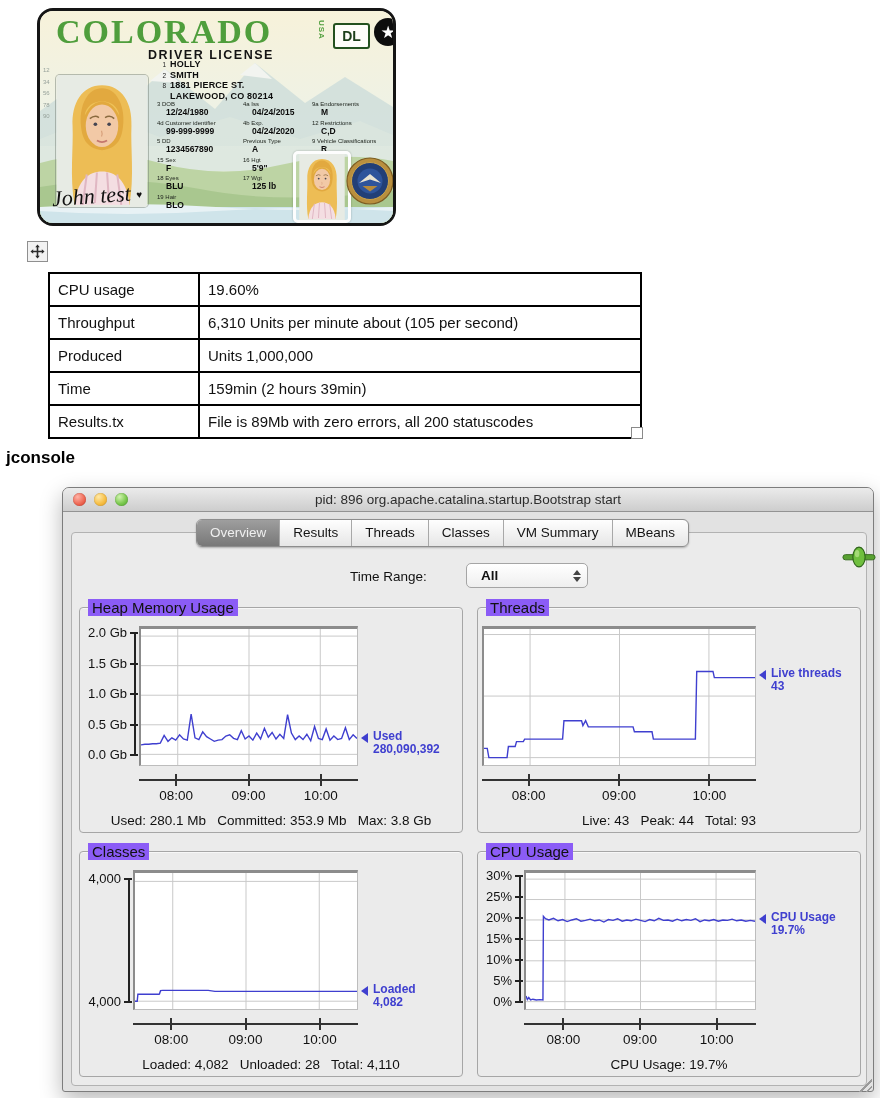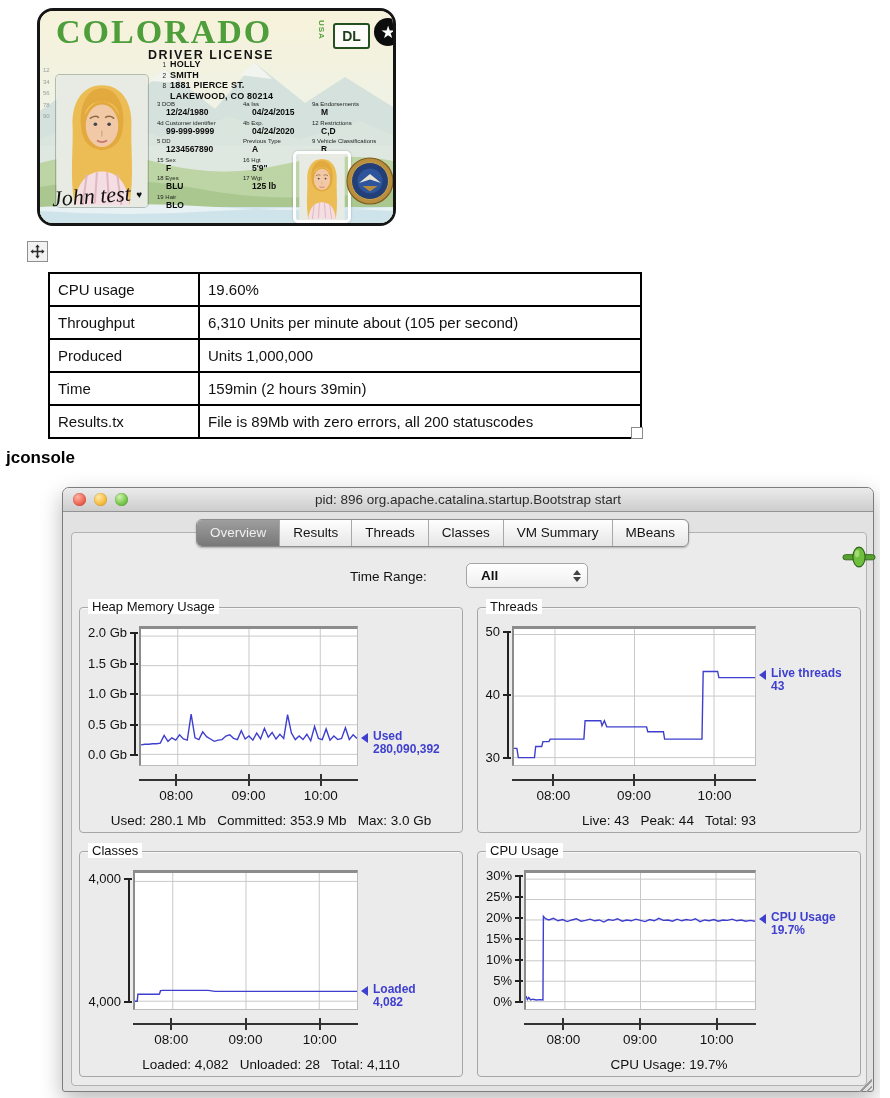--- a/index.html
+++ b/index.html
@@ -82,21 +82,21 @@
   .tr-select .sp{flex:1;}
   .stepper{display:flex;flex-direction:column;gap:2px;align-items:center;}
   .stepper i{width:0;height:0;border-left:4px solid transparent;border-right:4px solid transparent;display:block;}
   .stepper .up{border-bottom:5px solid #444;}
   .stepper .down{border-top:5px solid #444;}
 
   
   .group{position:absolute;width:384px;height:226px;border:1px solid #a6a6a6;border-radius:4px;
          box-shadow:inset 0 1px 0 #f7f7f7;box-sizing:border-box;}
   .g0{left:16px;top:95px;} .g1{left:414px;top:95px;} .g2{left:16px;top:339px;} .g3{left:414px;top:339px;}
-  .gtitle{position:absolute;left:8px;top:-9px;background:#ffffff;padding:0 4px;font-size:13px;color:#111;}
+  .gtitle{position:absolute;left:8px;top:-9px;background:#8b5cf6;padding:0 4px;font-size:15px;color:#111;}
   .chart-area{position:absolute;left:4px;right:4px;top:8px;height:196px;display:flex;}
   .yaxis{position:relative;}
   .ylab{position:absolute;right:12px;font-size:13px;color:#111;white-space:nowrap;}
   .ytick{position:absolute;right:1px;width:8px;height:2px;background:#222;}
   .yspine{position:absolute;right:3px;width:2px;background:#222;}
   .plotwrap{flex:1;position:relative;}
   svg.plot{position:absolute;left:0;top:10px;width:100%;height:140px;background:#fff;display:block;
            border-top:3px solid #8c8c8c;border-left:2px solid #8c8c8c;border-right:1px solid #bdbdbd;border-bottom:1px solid #bdbdbd;box-sizing:border-box;}
   svg.plot .grid{stroke:#c9c9c9;stroke-width:1;}
   svg.plot .series{fill:none;stroke:#3f3fcf;stroke-width:1.4;}
@@ -383,35 +383,26 @@
           <div class="markercol">
             <div class="marker" style="top: 113.609px;">
               <span class="tri"></span>
               <div class="mtext">
                   <div>Used</div>
                   <div>280,090,392</div>
                 </div>
             </div>
           </div>
         </div>
-        <div class="summary">Used: 280.1 Mb   Committed: 353.9 Mb   Max: 3.0 Gb</div>
+        <div class="summary">Used: 280.1 Mb   Committed: 353.9 Mb   Max: 3.8 Gb</div>
       </div>
 
       <div class="group g1">
         <span class="gtitle">Threads</span>
         <div class="chart-area">
-          <div class="yaxis" style="width: 30px;">
-              <div class="ylab" style="top: 7.70136px;">50</div>
-              <div class="ylab" style="top: 71.0498px;">40</div>
-              <div class="ylab" style="top: 134.398px;">30</div>
-              <div class="ytick" style="top: 14.7014px;"></div>
-              <div class="ytick" style="top: 78.0498px;"></div>
-              <div class="ytick" style="top: 141.398px;"></div>
-              <div class="yspine" style="top: 15.7014px; height: 126.697px;"></div>
-            </div>
           <div class="plotwrap">
             <svg class="plot" viewBox="0 0 1000 1000" preserveAspectRatio="none">
                 <line x1="0" y1="40.72398190045246" x2="1000" y2="40.72398190045246" class="grid" vector-effect="non-scaling-stroke"></line>
                 <line x1="0" y1="493.21266968325796" x2="1000" y2="493.21266968325796" class="grid" vector-effect="non-scaling-stroke"></line>
                 <line x1="0" y1="945.7013574660633" x2="1000" y2="945.7013574660633" class="grid" vector-effect="non-scaling-stroke"></line>
                 <line x1="170" y1="0" x2="170" y2="1000" class="grid" vector-effect="non-scaling-stroke"></line>
                 <line x1="500" y1="0" x2="500" y2="1000" class="grid" vector-effect="non-scaling-stroke"></line>
                 <line x1="830" y1="0" x2="830" y2="1000" class="grid" vector-effect="non-scaling-stroke"></line>
                 <polyline points="0.0,877.8 12.0,877.8 18.0,945.7 85.0,945.7 90.0,864.3 115.0,864.3 120.0,828.1 145.0,828.1 150.0,810.0 290.0,810.0 295.0,674.2 360.0,674.2 365.0,710.4 375.0,674.2 385.0,719.5 550.0,719.5 555.0,755.7 620.0,755.7 625.0,810.0 780.0,810.0 785.0,312.2 845.0,312.2 850.0,357.5 1000.0,357.5" class="series" vector-effect="non-scaling-stroke" style="stroke: rgb(63, 63, 207);"></polyline>
               </svg>

